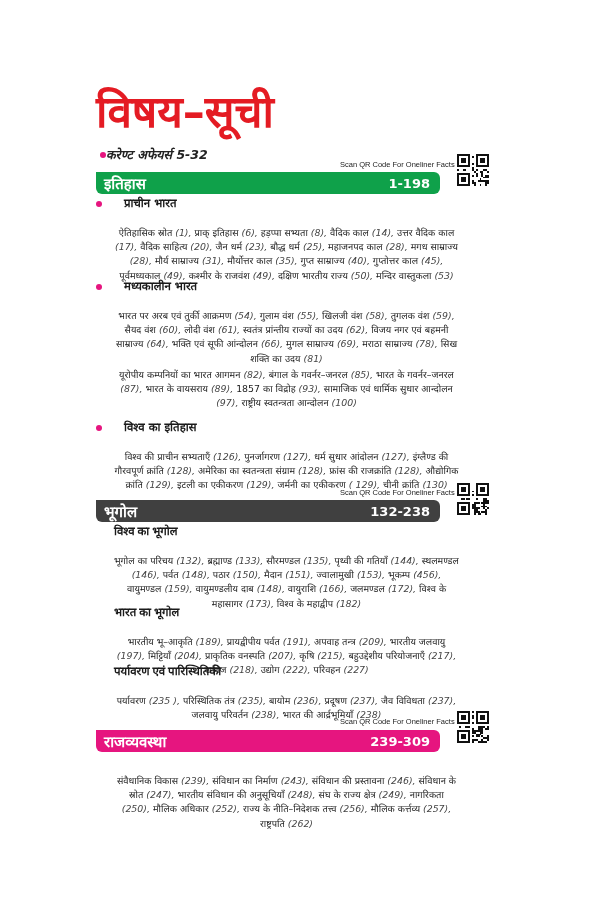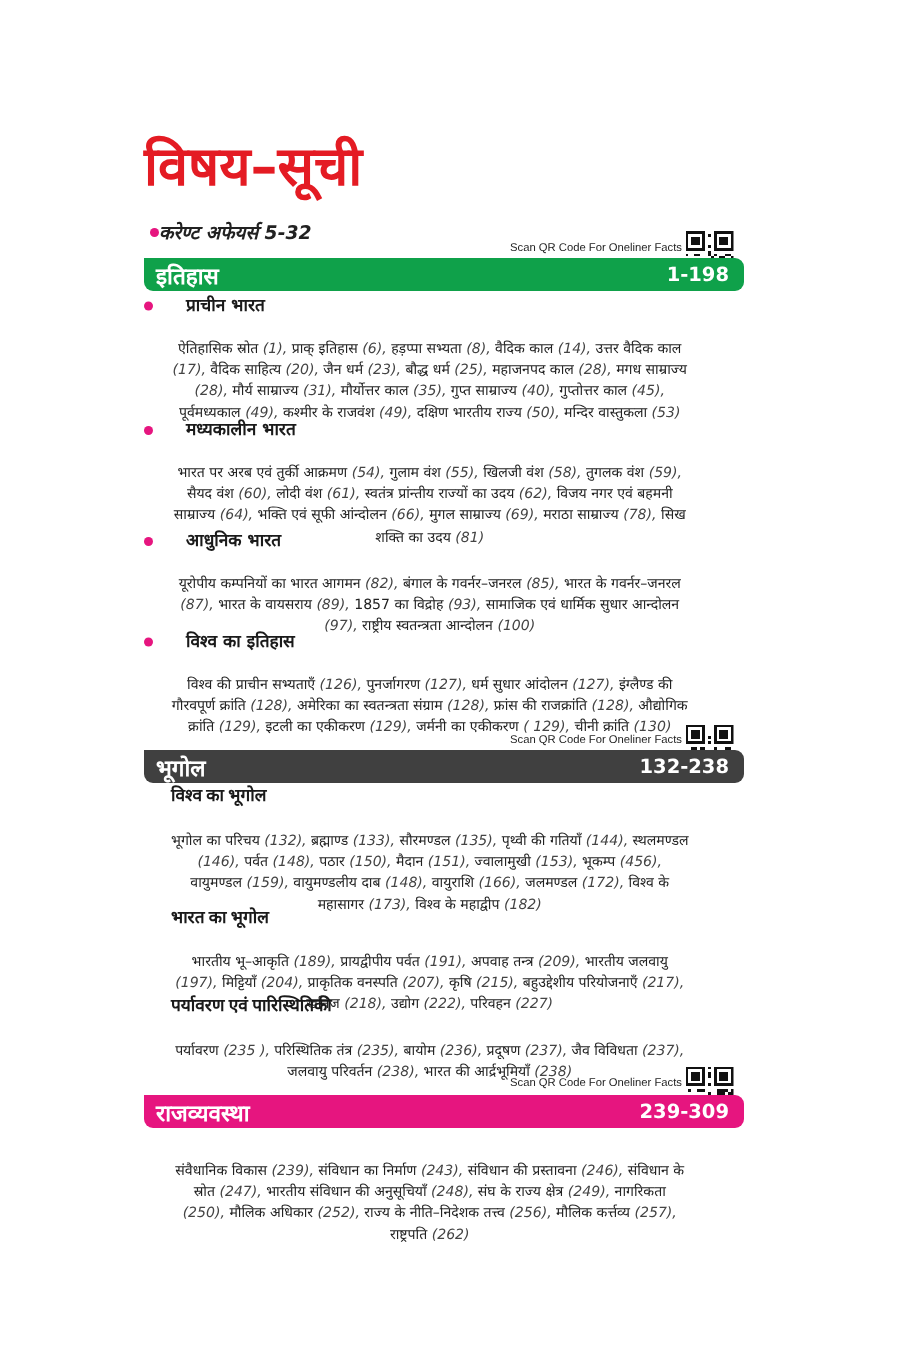--- a/index.html
+++ b/index.html
@@ -1,21 +1,21 @@
 <!DOCTYPE html>
 <html><head>
   <meta charset="utf-8">
   <style>
     * { box-sizing: border-box; margin: 0; padding: 0; }
     html, body { width: 600px; height: 900px; background: #ffffff; overflow: hidden; }
     body { font-family: "DejaVu Sans", "Liberation Sans", sans-serif; color: #1a1a1a; position: relative; }
 
     .page-title {
       position: absolute; left: 96px; top: 84px;
-      font-size: 36px; font-weight: bold; color: #e41b23;
+      font-size: 44px; font-weight: bold; color: #e41b23;
       line-height: 56px; letter-spacing: 0px;
     }
 
     .current-affairs {
       position: absolute; left: 100px; top: 146px;
       font-size: 12.5px; font-weight: bold; font-style: italic; color: #222;
       display: flex; align-items: center; gap: 0;
     }
     .dot { width: 6px; height: 6px; border-radius: 50%; background: #e6157f; display: inline-block; flex: none; }
 
@@ -25,21 +25,21 @@
     .qr {
       position: absolute; width: 34px; height: 34px;
       background:
         repeating-linear-gradient(90deg, #111 0 2px, #fff 2px 4px),
         #fff;
       border: 1px solid #fff;
     }
     .qr svg { width: 100%; height: 100%; display: block; }
 
     .section-bar {
-      position: absolute; left: 96px; width: 400px; height: 22px;
+      position: absolute; left: 96px; width: 344px; height: 22px;
       border-radius: 0 6px 6px 6px;
       display: flex; justify-content: space-between; align-items: center;
       padding: 0 10px 0 8px; color: #fff;
     }
     .section-bar .sec-title { font-size: 15px; font-weight: bold; }
     .section-bar .sec-range { font-size: 13px; font-weight: bold; }
 
     .topic { position: absolute; left: 114px; width: 345px; }
     .topic .heading {
       font-size: 11.5px; font-weight: bold; color: #1a1a1a; line-height: 15px;
@@ -130,24 +130,20 @@
 
 <div class="topic" style="top:279px;">
   <div class="heading">
       <span class="dot"></span>
       <span>मध्यकालीन भारत</span>
     </div>
   <div class="body"><span>भारत पर अरब एवं तुर्की आक्रमण </span><span class="pg">(54), </span><span>गुलाम वंश </span><span class="pg">(55), </span><span>खिलजी वंश </span><span class="pg">(58), </span><span>तुगलक वंश </span><span class="pg">(59), </span><span>सैयद वंश </span><span class="pg">(60), </span><span>लोदी वंश </span><span class="pg">(61), </span><span>स्वतंत्र प्रांन्तीय राज्यों का उदय </span><span class="pg">(62), </span><span>विजय नगर एवं बहमनी साम्राज्य </span><span class="pg">(64), </span><span>भक्ति एवं सूफी आंन्दोलन </span><span class="pg">(66), </span><span>मुगल साम्राज्य </span><span class="pg">(69), </span><span>मराठा साम्राज्य </span><span class="pg">(78), </span><span>सिख शक्ति का उदय </span><span class="pg">(81)</span></div>
 </div>
 
 <div class="topic" style="top:353px;">
-  <div class="heading">
-      <span class="dot"></span>
-      <span>आधुनिक भारत</span>
-    </div>
   <div class="body"><span>यूरोपीय कम्पनियों का भारत आगमन </span><span class="pg">(82), </span><span>बंगाल के गवर्नर–जनरल </span><span class="pg">(85), </span><span>भारत के गवर्नर–जनरल </span><span class="pg">(87), </span><span>भारत के वायसराय </span><span class="pg">(89), </span><span>1857 का विद्रोह </span><span class="pg">(93), </span><span>सामाजिक एवं धार्मिक सुधार आन्दोलन </span><span class="pg">(97), </span><span>राष्ट्रीय स्वतन्त्रता आन्दोलन </span><span class="pg">(100)</span></div>
 </div>
 
 <div class="topic" style="top:420px;">
   <div class="heading">
       <span class="dot"></span>
       <span>विश्व का इतिहास</span>
     </div>
   <div class="body"><span>विश्व की प्राचीन सभ्यताएँ </span><span class="pg">(126), </span><span>पुनर्जागरण </span><span class="pg">(127), </span><span>धर्म सुधार आंदोलन </span><span class="pg">(127), </span><span>इंग्लैण्ड की गौरवपूर्ण क्रांति </span><span class="pg">(128), </span><span>अमेरिका का स्वतन्त्रता संग्राम </span><span class="pg">(128), </span><span>फ्रांस की राजक्रांति </span><span class="pg">(128), </span><span>औद्योगिक क्रांति </span><span class="pg">(129), </span><span>इटली का एकीकरण </span><span class="pg">(129), </span><span>जर्मनी का एकीकरण </span><span class="pg">( 129), </span><span>चीनी क्रांति </span><span class="pg">(130)</span></div>
 </div>

